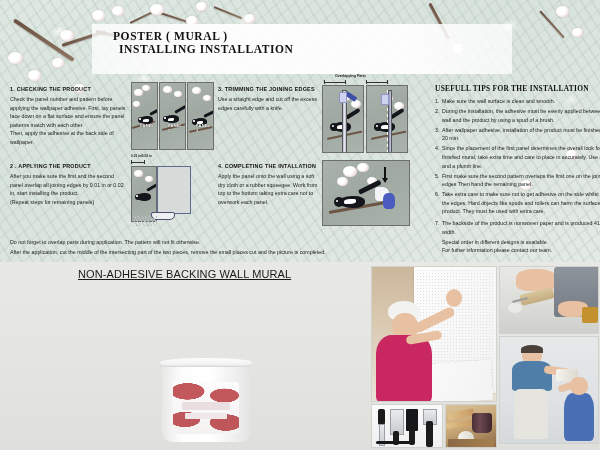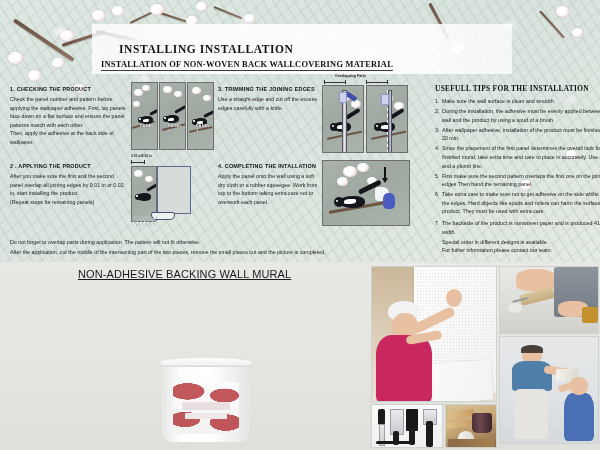--- a/index.html
+++ b/index.html
@@ -155,22 +155,22 @@
     <div class="branch" style="left:430px;top:2px;width:40px;height:2.5px;transform:rotate(62deg);"></div>
     <div class="blossom" style="left:452px;top:44px;width:12px;height:10px;"></div>
     <div class="blossom" style="left:556px;top:6px;width:13px;height:11px;"></div>
     <div class="blossom" style="left:572px;top:28px;width:11px;height:9px;"></div>
     <div class="branch" style="left:540px;top:10px;width:36px;height:2px;transform:rotate(48deg);"></div>
     <div class="blossom" style="left:520px;top:180px;width:12px;height:10px;"></div>
     <div class="blossom" style="left:566px;top:150px;width:11px;height:9px;"></div>
   </div>
 
   <div class="header-band"></div>
+  <div class="title1">POSTER ( MURAL )</div>
   <div class="title2">INSTALLING INSTALLATION</div>
-  <div class="subtitle">INSTALLATION OF NON-WOVEN BACK WALLCOVERING MATERIAL</div>
 
   <div class="step" style="left:10px;top:86px;width:118px;">
     <h3>1. CHECKING THE PRODUCT</h3>
     <p style="white-space:pre-line;">Check the panel number and pattern before applying the wallpaper adhesive. First, lay panels face down on a flat surface and ensure the panel patterns match with each other.
 Then, apply the adhesive at the back side of wallpaper.</p>
   </div>
 
   <div class="step" style="left:10px;top:163px;width:118px;">
     <h3>2 . APPLYING THE PRODUCT</h3>
     <p style="white-space:pre-line;">After you make sure the first and the second panel overlap all joining edges by 0.01 in or 0.02 in, start installing the product.

